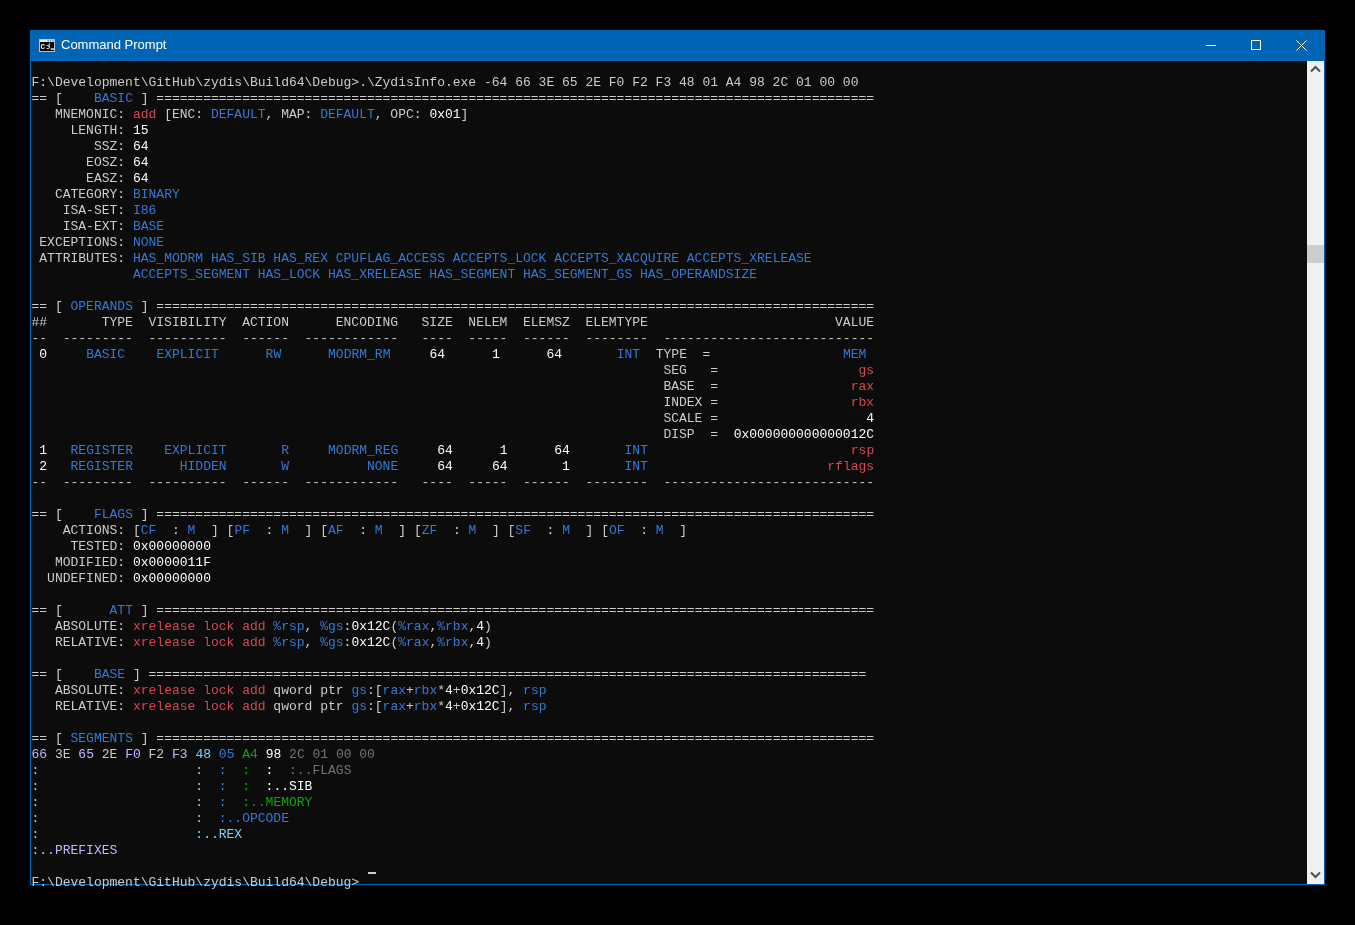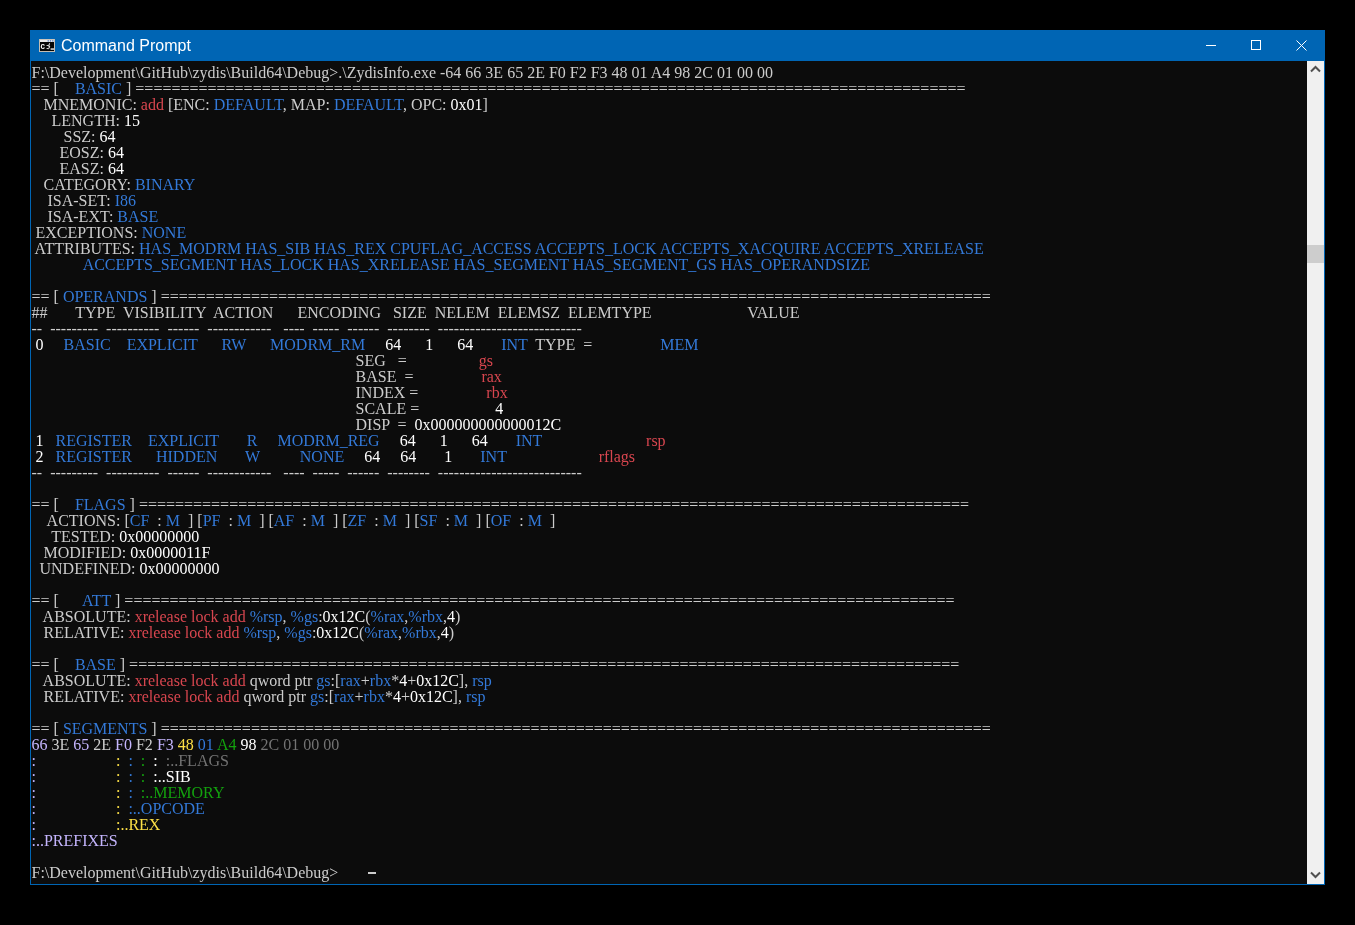--- a/index.html
+++ b/index.html
@@ -1,23 +1,23 @@
 <!DOCTYPE html>
 <html><head><meta charset="utf-8"><style>
 *{margin:0;padding:0;box-sizing:border-box}
 html,body{width:1355px;height:925px;background:#000;overflow:hidden}
 #win{position:absolute;left:30px;top:30px;width:1295px;height:855px;background:#0065B4}
 #tbar{position:absolute;left:0;top:0;width:1295px;height:30px;background:#0065B4;font-family:"Liberation Sans",sans-serif;font-size:13px;color:#fff}
-#ttext{position:absolute;left:31px;top:7px;font-size:16px}
+#ttext{position:absolute;left:31px;top:7px;font-size:13px}
 #client{position:absolute;left:1px;top:31px;width:1293px;height:823px;background:#0C0C0C}
 #sb{position:absolute;right:0;top:0;width:17px;height:823px;background:#F0F0F0}
-pre{position:absolute;left:0.5px;top:4px;font-family:Liberation Serif, serif;font-size:16px;line-height:16px;color:#CCCCCC}
+pre{position:absolute;left:0.5px;top:14px;font-family:Liberation Mono, monospace;font-size:13px;line-height:16px;color:#CCCCCC}
 i{font-style:normal}
 .b{color:#3379D8}.r{color:#D8464F}.g{color:#ffffff}.G{color:#13A10E}
-.m{color:#c4b5fd}.p{color:#fde047}.w{color:#737373}
+.m{color:#c4b5fd}.p{color:#7dd3fc}.w{color:#737373}
 #cursor{position:absolute;left:336.5px;top:811px;width:8px;height:2px;background:#CCCCCC}
 </style></head><body>
 <div id="win">
  <div id="tbar">
   <svg width="1295" height="30" style="position:absolute;left:0;top:0">
    <g>
     <rect x="9" y="9" width="16" height="13" fill="#C3BCB2"></rect>
     <rect x="10" y="10" width="14" height="11" fill="#060606"></rect>
     <rect x="10" y="9.8" width="14" height="2.2" fill="#E9E9E9"></rect>
     <rect x="17.6" y="10.3" width="1.2" height="1.2" fill="#3E68B0"></rect>
@@ -70,21 +70,21 @@
 
 == [<i class="b">      ATT</i> ] ============================================================================================
    ABSOLUTE: <i class="r">xrelease lock add</i> <i class="b">%rsp</i>, <i class="b">%gs</i>:<i class="g">0x12C</i>(<i class="b">%rax</i>,<i class="b">%rbx</i>,<i class="g">4</i>)
    RELATIVE: <i class="r">xrelease lock add</i> <i class="b">%rsp</i>, <i class="b">%gs</i>:<i class="g">0x12C</i>(<i class="b">%rax</i>,<i class="b">%rbx</i>,<i class="g">4</i>)
 
 == [<i class="b">    BASE</i> ] ============================================================================================
    ABSOLUTE: <i class="r">xrelease lock add</i> qword ptr <i class="b">gs</i>:[<i class="b">rax</i>+<i class="b">rbx</i>*<i class="g">4</i>+<i class="g">0x12C</i>], <i class="b">rsp</i>
    RELATIVE: <i class="r">xrelease lock add</i> qword ptr <i class="b">gs</i>:[<i class="b">rax</i>+<i class="b">rbx</i>*<i class="g">4</i>+<i class="g">0x12C</i>], <i class="b">rsp</i>
 
 == [<i class="b"> SEGMENTS</i> ] ============================================================================================
-<i class="m">66</i> 3E <i class="m">65</i> 2E <i class="m">F0</i> F2 <i class="m">F3</i> <i class="p">48</i> <i class="b">01</i> <i class="G">A4</i> <i class="g">98</i> <i class="w">2C 01 00 00</i>
+<i class="m">66</i> 3E <i class="m">65</i> 2E <i class="m">F0</i> F2 <i class="m">F3</i> <i class="p">48</i> <i class="b">05</i> <i class="G">A4</i> <i class="g">98</i> <i class="w">2C 01 00 00</i>
 <i class="m">:</i>                    <i class="p">:</i>  <i class="b">:</i>  <i class="G">:</i>  <i class="g">:</i>  <i class="w">:..FLAGS</i>
 <i class="m">:</i>                    <i class="p">:</i>  <i class="b">:</i>  <i class="G">:</i>  <i class="g">:..SIB</i>
 <i class="m">:</i>                    <i class="p">:</i>  <i class="b">:</i>  <i class="G">:..MEMORY</i>
 <i class="m">:</i>                    <i class="p">:</i>  <i class="b">:..OPCODE</i>
 <i class="m">:</i>                    <i class="p">:..REX</i>
 <i class="m">:..PREFIXES</i>
 
 F:\Development\GitHub\zydis\Build64\Debug&gt;</pre>
   <div id="cursor"></div>
   <div id="sb">

